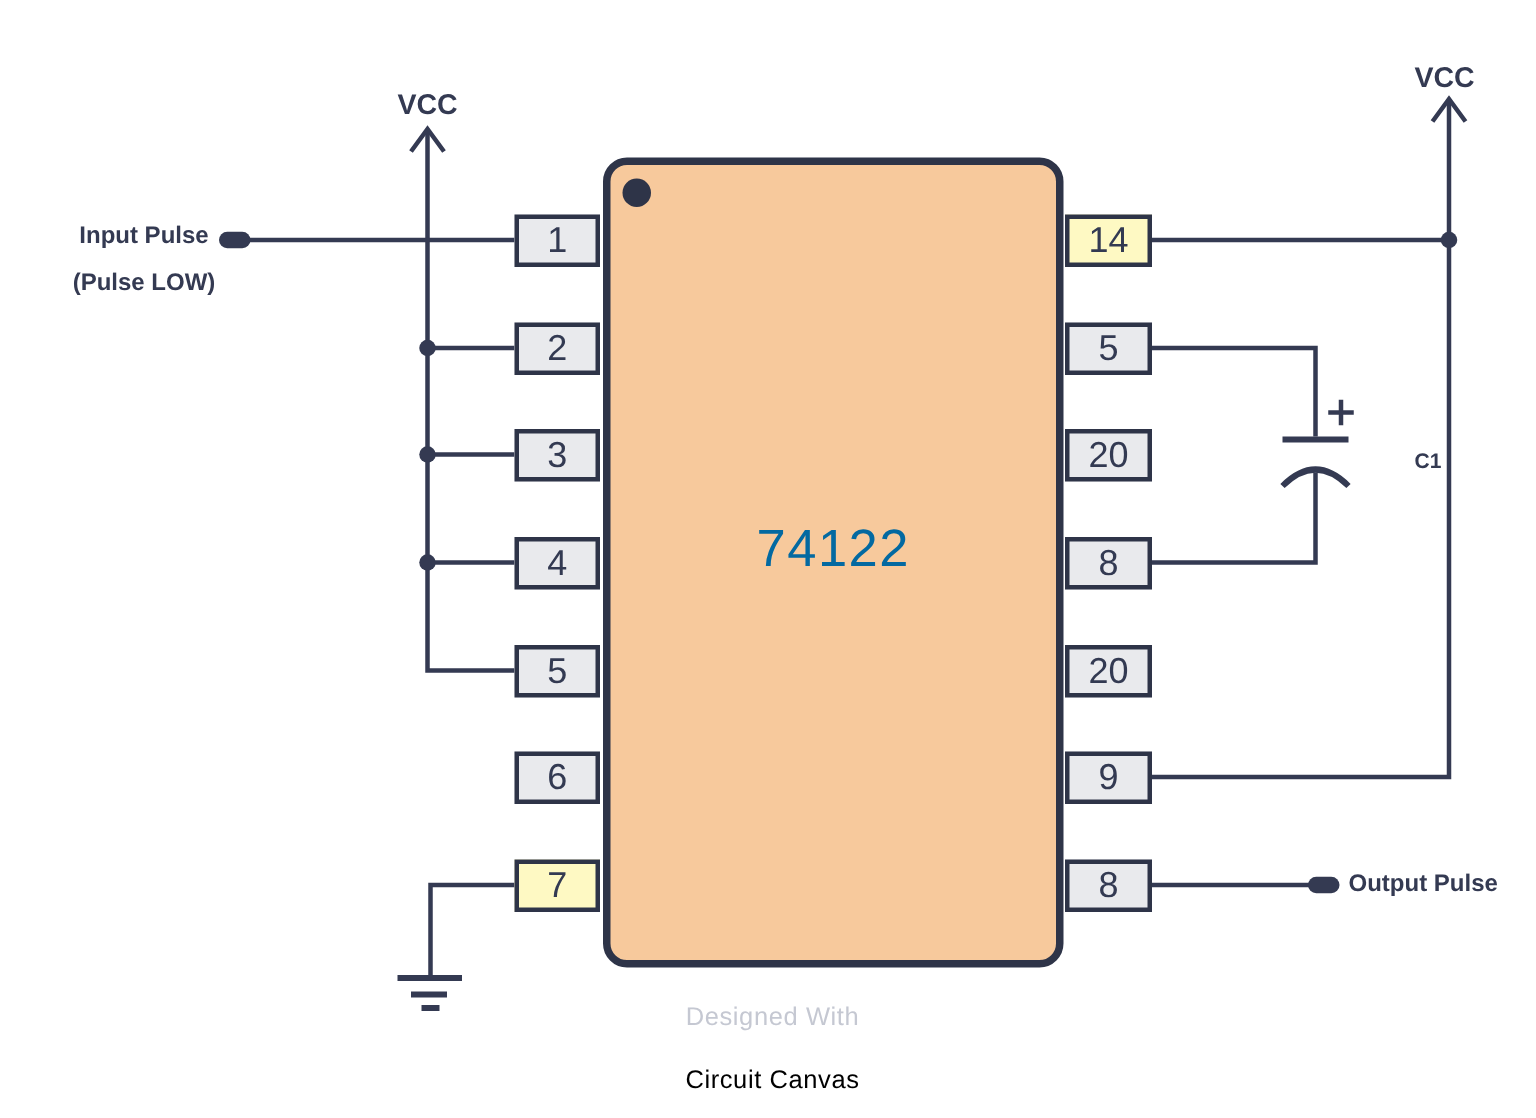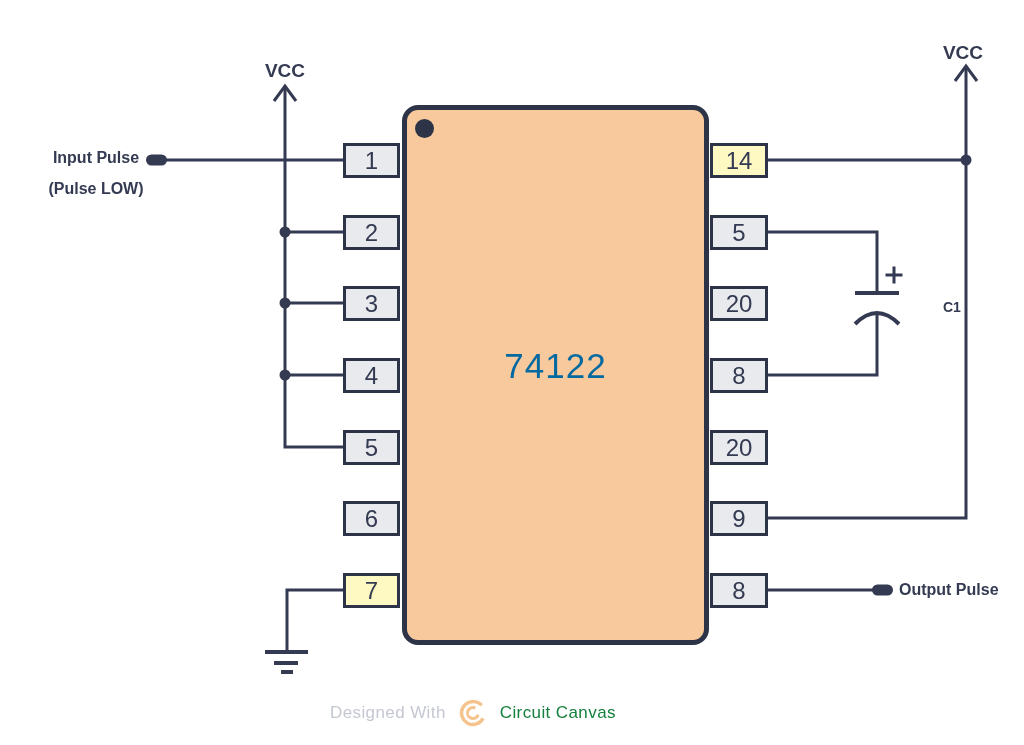--- a/index.html
+++ b/index.html
@@ -45,24 +45,24 @@
   .input-label{
     position:absolute;left:18px;top:142px;width:156px;text-align:center;
     line-height:31px;
   }
   .output-label{position:absolute;left:899px;top:581px;white-space:nowrap;}
   .cap-label{position:absolute;left:907px;top:299px;font-size:14px;font-weight:600;color:#343A52;margin-left:36px;}
 
   
   .watermark{
     position:absolute;left:330px;top:696px;width:370px;height:34px;
-    display:flex;align-items:center;justify-content:flex-start;gap:11px;
-    font-size:17px;color:#C5C8D2;letter-spacing:0.4px;font-weight:500;
+    display:flex;align-items:center;justify-content:flex-end;gap:11px;
+    font-size:17px;color:#C5C8D2;letter-spacing:0.4px;font-weight:500;flex-direction:column;
   }
-  .watermark .brand{color:#15803d;}
+  .watermark .brand{color:#000000;}
 </style>
 </head>
 <body>
 
 <div id="canvas">
 
   <svg class="overlay">
     <g stroke="#343A52" stroke-width="3" fill="none">
 
       <path d="M285,86 L285,447 L343,447"></path>

